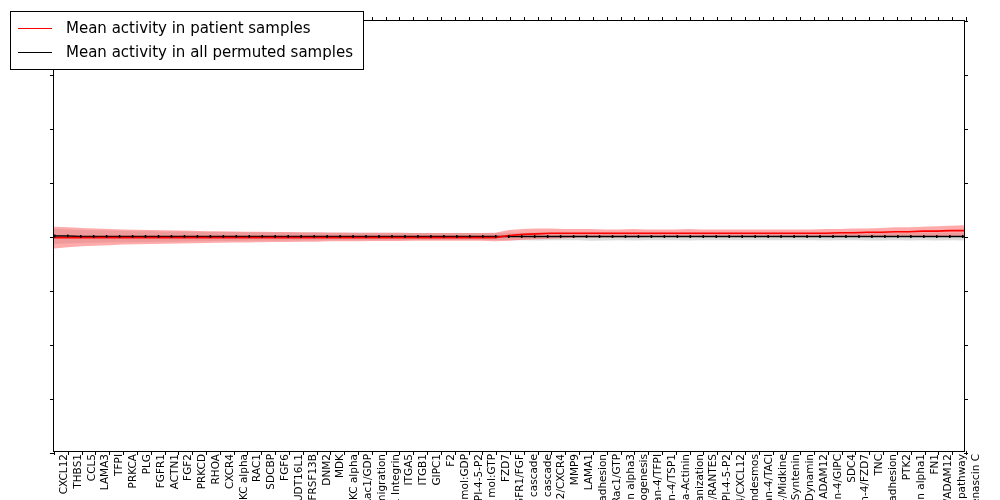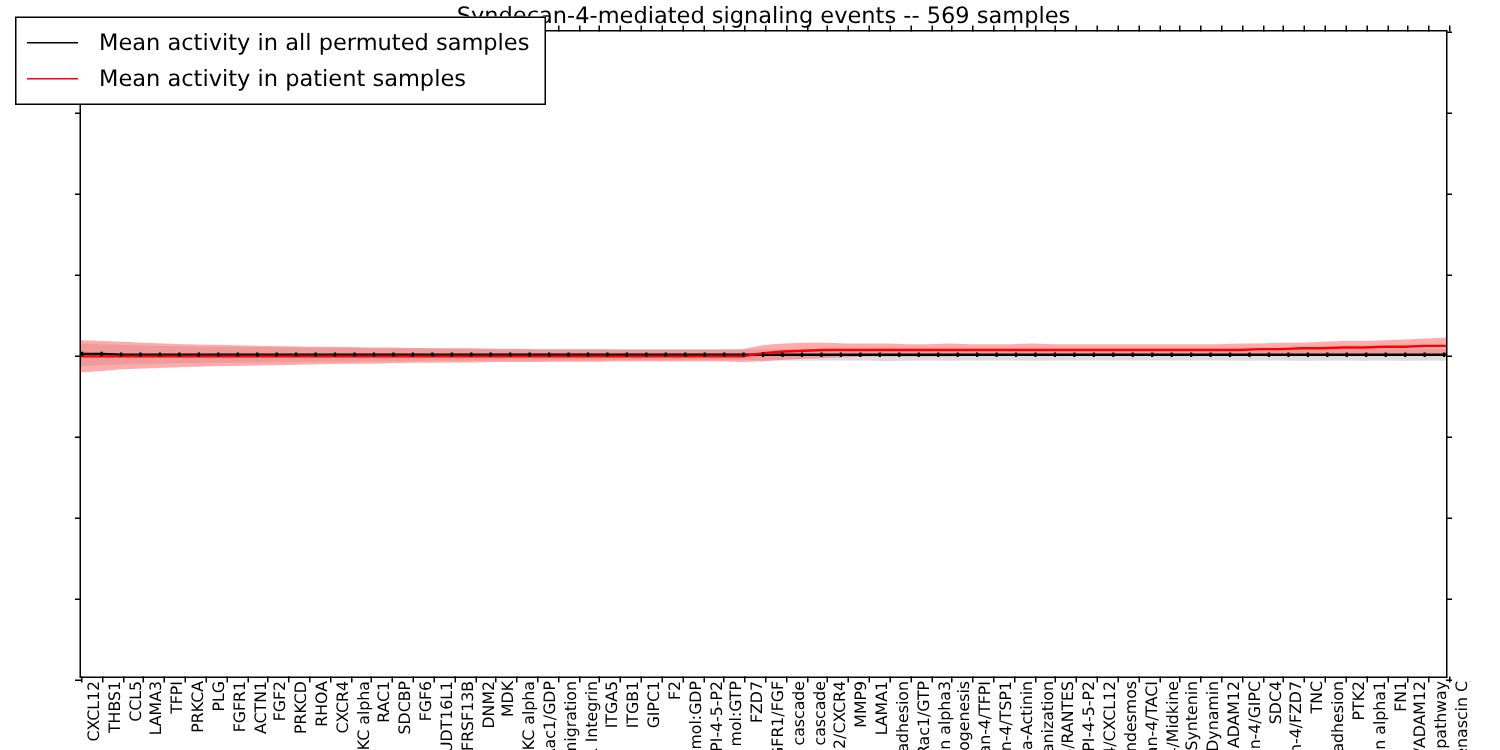--- a/index.html
+++ b/index.html
@@ -39,21 +39,20 @@
   .lgtxt{font-size:15px;line-height:15px;}
 
   
   #series{position:absolute;inset:0;}
 </style>
 </head>
 <body>
 
 <div id="fig">
 
-  <div id="title">Syndecan-4-mediated signaling events -- 569 samples</div>
 
   <div id="axes">
     <div id="plotclip">
       <svg id="series" viewBox="0 0 912 432" preserveAspectRatio="none">
           <path d="M 0 208.44000000000003 L 13.818181818181818 208.98000000000002 L 27.636363636363637 209.51999999999998 L 41.45454545454545 209.79 L 55.27272727272727 210.05999999999997 L 69.0909090909091 210.32999999999998 L 82.9090909090909 210.60000000000002 L 96.72727272727273 210.60000000000002 L 110.54545454545455 210.87 L 124.36363636363636 210.87 L 138.1818181818182 211.14000000000001 L 152 211.14000000000001 L 165.8181818181818 211.41 L 179.63636363636363 211.41 L 193.45454545454547 211.68 L 207.27272727272725 211.68 L 221.0909090909091 211.68 L 234.9090909090909 211.95 L 248.72727272727272 211.95 L 262.54545454545456 211.95 L 276.3636363636364 212.21999999999997 L 290.1818181818182 212.21999999999997 L 304 212.21999999999997 L 317.8181818181818 212.21999999999997 L 331.6363636363636 212.21999999999997 L 345.45454545454544 212.21999999999997 L 359.27272727272725 212.48999999999998 L 373.0909090909091 212.48999999999998 L 386.90909090909093 212.48999999999998 L 400.72727272727275 212.48999999999998 L 414.5454545454545 212.48999999999998 L 428.3636363636364 212.48999999999998 L 442.1818181818182 212.48999999999998 L 456 212.21999999999997 L 469.8181818181818 212.21999999999997 L 483.6363636363636 211.95 L 497.45454545454544 212.21999999999997 L 511.27272727272725 212.21999999999997 L 525.0909090909091 212.21999999999997 L 538.909090909091 211.68 L 552.7272727272727 211.95 L 566.5454545454545 212.21999999999997 L 580.3636363636364 211.95 L 594.1818181818181 212.21999999999997 L 608 212.21999999999997 L 621.8181818181818 212.21999999999997 L 635.6363636363636 211.95 L 649.4545454545455 212.21999999999997 L 663.2727272727273 212.21999999999997 L 677.0909090909091 212.21999999999997 L 690.9090909090909 212.21999999999997 L 704.7272727272727 212.21999999999997 L 718.5454545454545 212.21999999999997 L 732.3636363636364 212.21999999999997 L 746.1818181818182 212.21999999999997 L 760 212.21999999999997 L 773.8181818181819 211.95 L 787.6363636363636 212.21999999999997 L 801.4545454545455 212.21999999999997 L 815.2727272727273 211.95 L 829.090909090909 211.95 L 842.9090909090909 212.21999999999997 L 856.7272727272727 211.95 L 870.5454545454546 212.21999999999997 L 884.3636363636364 211.95 L 898.1818181818182 212.21999999999997 L 912 211.95 L 912 220.05 L 898.1818181818182 219.78 L 884.3636363636364 220.05 L 870.5454545454546 219.78 L 856.7272727272727 220.05 L 842.9090909090909 219.78 L 829.090909090909 220.05 L 815.2727272727273 220.05 L 801.4545454545455 219.78 L 787.6363636363636 219.78 L 773.8181818181819 220.05 L 760 219.78 L 746.1818181818182 219.78 L 732.3636363636364 219.78 L 718.5454545454545 219.78 L 704.7272727272727 219.78 L 690.9090909090909 219.78 L 677.0909090909091 219.78 L 663.2727272727273 219.78 L 649.4545454545455 219.78 L 635.6363636363636 220.05 L 621.8181818181818 219.78 L 608 219.78 L 594.1818181818181 219.78 L 580.3636363636364 220.05 L 566.5454545454545 219.78 L 552.7272727272727 220.05 L 538.909090909091 220.32 L 525.0909090909091 219.78 L 511.27272727272725 219.78 L 497.45454545454544 219.78 L 483.6363636363636 220.05 L 469.8181818181818 219.78 L 456 219.78 L 442.1818181818182 219.51 L 428.3636363636364 219.51 L 414.5454545454545 219.51 L 400.72727272727275 219.51 L 386.90909090909093 219.51 L 373.0909090909091 219.51 L 359.27272727272725 219.51 L 345.45454545454544 219.78 L 331.6363636363636 219.78 L 317.8181818181818 219.78 L 304 219.78 L 290.1818181818182 219.78 L 276.3636363636364 219.78 L 262.54545454545456 220.05 L 248.72727272727272 220.05 L 234.9090909090909 220.05 L 221.0909090909091 220.32 L 207.27272727272725 220.32 L 193.45454545454547 220.32 L 179.63636363636363 220.59 L 165.8181818181818 220.59 L 152 220.85999999999999 L 138.1818181818182 220.85999999999999 L 124.36363636363636 221.13000000000002 L 110.54545454545455 221.13000000000002 L 96.72727272727273 221.4 L 82.9090909090909 221.4 L 69.0909090909091 221.67 L 55.27272727272727 221.94 L 41.45454545454545 222.21 L 27.636363636363637 222.48000000000002 L 13.818181818181818 223.01999999999998 L 0 223.56 Z" fill="#bfbfbf" fill-opacity="0.55" stroke="none"></path>
           <path d="M 0 206.28000000000003 L 13.818181818181818 206.82 L 27.636363636363637 207.35999999999999 L 41.45454545454545 207.89999999999998 L 55.27272727272727 208.44000000000003 L 69.0909090909091 208.98000000000002 L 82.9090909090909 209.25 L 96.72727272727273 209.51999999999998 L 110.54545454545455 209.79 L 124.36363636363636 210.05999999999997 L 138.1818181818182 210.32999999999998 L 152 210.60000000000002 L 165.8181818181818 210.60000000000002 L 179.63636363636363 210.87 L 193.45454545454547 211.14000000000001 L 207.27272727272725 211.14000000000001 L 221.0909090909091 211.41 L 234.9090909090909 211.41 L 248.72727272727272 211.68 L 262.54545454545456 211.68 L 276.3636363636364 211.95 L 290.1818181818182 211.95 L 304 212.21999999999997 L 317.8181818181818 212.21999999999997 L 331.6363636363636 212.21999999999997 L 345.45454545454544 212.21999999999997 L 359.27272727272725 212.48999999999998 L 373.0909090909091 212.48999999999998 L 386.90909090909093 212.48999999999998 L 400.72727272727275 212.48999999999998 L 414.5454545454545 212.48999999999998 L 428.3636363636364 212.48999999999998 L 442.1818181818182 212.21999999999997 L 456 209.51999999999998 L 469.8181818181818 208.44000000000003 L 483.6363636363636 207.89999999999998 L 497.45454545454544 207.89999999999998 L 511.27272727272725 208.44000000000003 L 525.0909090909091 208.44000000000003 L 538.909090909091 208.44000000000003 L 552.7272727272727 208.98000000000002 L 566.5454545454545 208.98000000000002 L 580.3636363636364 208.44000000000003 L 594.1818181818181 208.98000000000002 L 608 208.98000000000002 L 621.8181818181818 208.98000000000002 L 635.6363636363636 208.44000000000003 L 649.4545454545455 208.98000000000002 L 663.2727272727273 208.98000000000002 L 677.0909090909091 208.98000000000002 L 690.9090909090909 208.98000000000002 L 704.7272727272727 208.98000000000002 L 718.5454545454545 208.98000000000002 L 732.3636363636364 208.98000000000002 L 746.1818181818182 208.98000000000002 L 760 208.98000000000002 L 773.8181818181819 208.44000000000003 L 787.6363636363636 208.44000000000003 L 801.4545454545455 207.89999999999998 L 815.2727272727273 207.89999999999998 L 829.090909090909 207.35999999999999 L 842.9090909090909 206.82 L 856.7272727272727 206.82 L 870.5454545454546 206.28000000000003 L 884.3636363636364 205.73999999999998 L 898.1818181818182 205.2 L 912 204.66 L 912 215.46 L 898.1818181818182 215.46 L 884.3636363636364 215.46 L 870.5454545454546 216 L 856.7272727272727 216 L 842.9090909090909 216 L 829.090909090909 216 L 815.2727272727273 216 L 801.4545454545455 216 L 787.6363636363636 216 L 773.8181818181819 216.54 L 760 216.54 L 746.1818181818182 216.54 L 732.3636363636364 216.54 L 718.5454545454545 216.54 L 704.7272727272727 216.54 L 690.9090909090909 216.54 L 677.0909090909091 216.54 L 663.2727272727273 216.54 L 649.4545454545455 216.54 L 635.6363636363636 216.54 L 621.8181818181818 216.54 L 608 216.54 L 594.1818181818181 216.54 L 580.3636363636364 217.08 L 566.5454545454545 217.08 L 552.7272727272727 217.08 L 538.909090909091 217.08 L 525.0909090909091 217.08 L 511.27272727272725 217.61999999999998 L 497.45454545454544 218.16 L 483.6363636363636 218.7 L 469.8181818181818 219.24 L 456 220.32 L 442.1818181818182 220.85999999999999 L 428.3636363636364 220.32 L 414.5454545454545 220.32 L 400.72727272727275 220.32 L 386.90909090909093 220.32 L 373.0909090909091 220.32 L 359.27272727272725 220.32 L 345.45454545454544 220.59 L 331.6363636363636 220.59 L 317.8181818181818 220.59 L 304 220.85999999999999 L 290.1818181818182 220.85999999999999 L 276.3636363636364 220.85999999999999 L 262.54545454545456 221.13000000000002 L 248.72727272727272 221.13000000000002 L 234.9090909090909 221.4 L 221.0909090909091 221.4 L 207.27272727272725 221.67 L 193.45454545454547 221.94 L 179.63636363636363 221.94 L 165.8181818181818 222.21 L 152 222.48000000000002 L 138.1818181818182 222.75 L 124.36363636363636 223.01999999999998 L 110.54545454545455 223.29 L 96.72727272727273 223.56 L 82.9090909090909 223.83 L 69.0909090909091 224.1 L 55.27272727272727 224.64000000000001 L 41.45454545454545 225.18 L 27.636363636363637 225.72 L 13.818181818181818 226.8 L 0 227.88000000000002 Z" fill="#ff6666" fill-opacity="0.55" stroke="none"></path>
           <path d="M 0 215.46 L 13.818181818181818 215.46 L 27.636363636363637 216 L 41.45454545454545 216 L 55.27272727272727 216 L 69.0909090909091 216 L 82.9090909090909 216 L 96.72727272727273 216 L 110.54545454545455 216 L 124.36363636363636 216 L 138.1818181818182 216 L 152 216 L 165.8181818181818 216 L 179.63636363636363 216 L 193.45454545454547 216 L 207.27272727272725 216 L 221.0909090909091 216 L 234.9090909090909 216 L 248.72727272727272 216 L 262.54545454545456 216 L 276.3636363636364 216 L 290.1818181818182 216 L 304 216 L 317.8181818181818 216 L 331.6363636363636 216 L 345.45454545454544 216 L 359.27272727272725 216 L 373.0909090909091 216 L 386.90909090909093 216 L 400.72727272727275 216 L 414.5454545454545 216 L 428.3636363636364 216 L 442.1818181818182 216 L 456 216 L 469.8181818181818 216 L 483.6363636363636 216 L 497.45454545454544 216 L 511.27272727272725 216 L 525.0909090909091 216 L 538.909090909091 216 L 552.7272727272727 216 L 566.5454545454545 216 L 580.3636363636364 216 L 594.1818181818181 216 L 608 216 L 621.8181818181818 216 L 635.6363636363636 216 L 649.4545454545455 216 L 663.2727272727273 216 L 677.0909090909091 216 L 690.9090909090909 216 L 704.7272727272727 216 L 718.5454545454545 216 L 732.3636363636364 216 L 746.1818181818182 216 L 760 216 L 773.8181818181819 216 L 787.6363636363636 216 L 801.4545454545455 216 L 815.2727272727273 216 L 829.090909090909 216 L 842.9090909090909 216 L 856.7272727272727 216 L 870.5454545454546 216 L 884.3636363636364 216 L 898.1818181818182 216 L 912 216" fill="none" stroke="#000000" stroke-width="1.6"></path>
           <path d="M 0 217.08 L 13.818181818181818 217.08 L 27.636363636363637 217.08 L 41.45454545454545 217.08 L 55.27272727272727 217.08 L 69.0909090909091 217.08 L 82.9090909090909 217.08 L 96.72727272727273 217.08 L 110.54545454545455 217.08 L 124.36363636363636 217.08 L 138.1818181818182 217.08 L 152 217.08 L 165.8181818181818 217.08 L 179.63636363636363 217.08 L 193.45454545454547 217.08 L 207.27272727272725 217.08 L 221.0909090909091 217.08 L 234.9090909090909 217.08 L 248.72727272727272 217.08 L 262.54545454545456 217.08 L 276.3636363636364 217.08 L 290.1818181818182 217.08 L 304 217.08 L 317.8181818181818 217.08 L 331.6363636363636 217.08 L 345.45454545454544 217.08 L 359.27272727272725 217.08 L 373.0909090909091 217.08 L 386.90909090909093 217.08 L 400.72727272727275 217.08 L 414.5454545454545 217.08 L 428.3636363636364 217.08 L 442.1818181818182 217.08 L 456 214.92000000000002 L 469.8181818181818 213.84 L 483.6363636363636 213.3 L 497.45454545454544 212.76000000000002 L 511.27272727272725 212.76000000000002 L 525.0909090909091 212.76000000000002 L 538.909090909091 212.76000000000002 L 552.7272727272727 212.76000000000002 L 566.5454545454545 212.76000000000002 L 580.3636363636364 212.76000000000002 L 594.1818181818181 212.76000000000002 L 608 212.76000000000002 L 621.8181818181818 212.76000000000002 L 635.6363636363636 212.76000000000002 L 649.4545454545455 212.76000000000002 L 663.2727272727273 212.76000000000002 L 677.0909090909091 212.76000000000002 L 690.9090909090909 212.76000000000002 L 704.7272727272727 212.76000000000002 L 718.5454545454545 212.76000000000002 L 732.3636363636364 212.76000000000002 L 746.1818181818182 212.76000000000002 L 760 212.76000000000002 L 773.8181818181819 212.76000000000002 L 787.6363636363636 212.21999999999997 L 801.4545454545455 212.21999999999997 L 815.2727272727273 211.68 L 829.090909090909 211.68 L 842.9090909090909 211.14000000000001 L 856.7272727272727 211.14000000000001 L 870.5454545454546 210.60000000000002 L 884.3636363636364 210.60000000000002 L 898.1818181818182 210.05999999999997 L 912 210.05999999999997" fill="none" stroke="#ff0000" stroke-width="1.6"></path>
           <path d="M 0 215.46 L 13.818181818181818 215.46 L 27.636363636363637 216 L 41.45454545454545 216 L 55.27272727272727 216 L 69.0909090909091 216 L 82.9090909090909 216 L 96.72727272727273 216 L 110.54545454545455 216 L 124.36363636363636 216 L 138.1818181818182 216 L 152 216 L 165.8181818181818 216 L 179.63636363636363 216 L 193.45454545454547 216 L 207.27272727272725 216 L 221.0909090909091 216 L 234.9090909090909 216 L 248.72727272727272 216 L 262.54545454545456 216 L 276.3636363636364 216 L 290.1818181818182 216 L 304 216 L 317.8181818181818 216 L 331.6363636363636 216 L 345.45454545454544 216 L 359.27272727272725 216 L 373.0909090909091 216 L 386.90909090909093 216 L 400.72727272727275 216 L 414.5454545454545 216 L 428.3636363636364 216 L 442.1818181818182 216 L 456 216 L 469.8181818181818 216 L 483.6363636363636 216 L 497.45454545454544 216 L 511.27272727272725 216 L 525.0909090909091 216 L 538.909090909091 216 L 552.7272727272727 216 L 566.5454545454545 216 L 580.3636363636364 216 L 594.1818181818181 216 L 608 216 L 621.8181818181818 216 L 635.6363636363636 216 L 649.4545454545455 216 L 663.2727272727273 216 L 677.0909090909091 216 L 690.9090909090909 216 L 704.7272727272727 216 L 718.5454545454545 216 L 732.3636363636364 216 L 746.1818181818182 216 L 760 216 L 773.8181818181819 216 L 787.6363636363636 216 L 801.4545454545455 216 L 815.2727272727273 216 L 829.090909090909 216 L 842.9090909090909 216 L 856.7272727272727 216 L 870.5454545454546 216 L 884.3636363636364 216 L 898.1818181818182 216 L 912 216" fill="none" stroke="#000" stroke-width="3" stroke-dasharray="1.5 11.5"></path>
         </svg>
@@ -278,22 +277,22 @@
       <div class="xlab" style="left: 856.727px;">Syndecan-4/Laminin alpha1</div>
       <div class="xlab" style="left: 870.545px;">FN1</div>
       <div class="xlab" style="left: 884.364px;">Syndecan-4/ADAM12</div>
       <div class="xlab" style="left: 898.182px;">integrin-mediated signaling pathway</div>
       <div class="xlab" style="left: 912px;">Syndecan-4/Tenascin C</div>
     </div>
 
 
   <div id="legend">
     <div class="lgrow">
+      <span class="lgline red"></span>
+      <span class="lgtxt">Mean activity in patient samples</span>
+    </div>
+    <div class="lgrow">
       <span class="lgline"></span>
       <span class="lgtxt">Mean activity in all permuted samples</span>
     </div>
-    <div class="lgrow">
-      <span class="lgline red"></span>
-      <span class="lgtxt">Mean activity in patient samples</span>
-    </div>
   </div>
 
 </div>
 
 </body></html>

